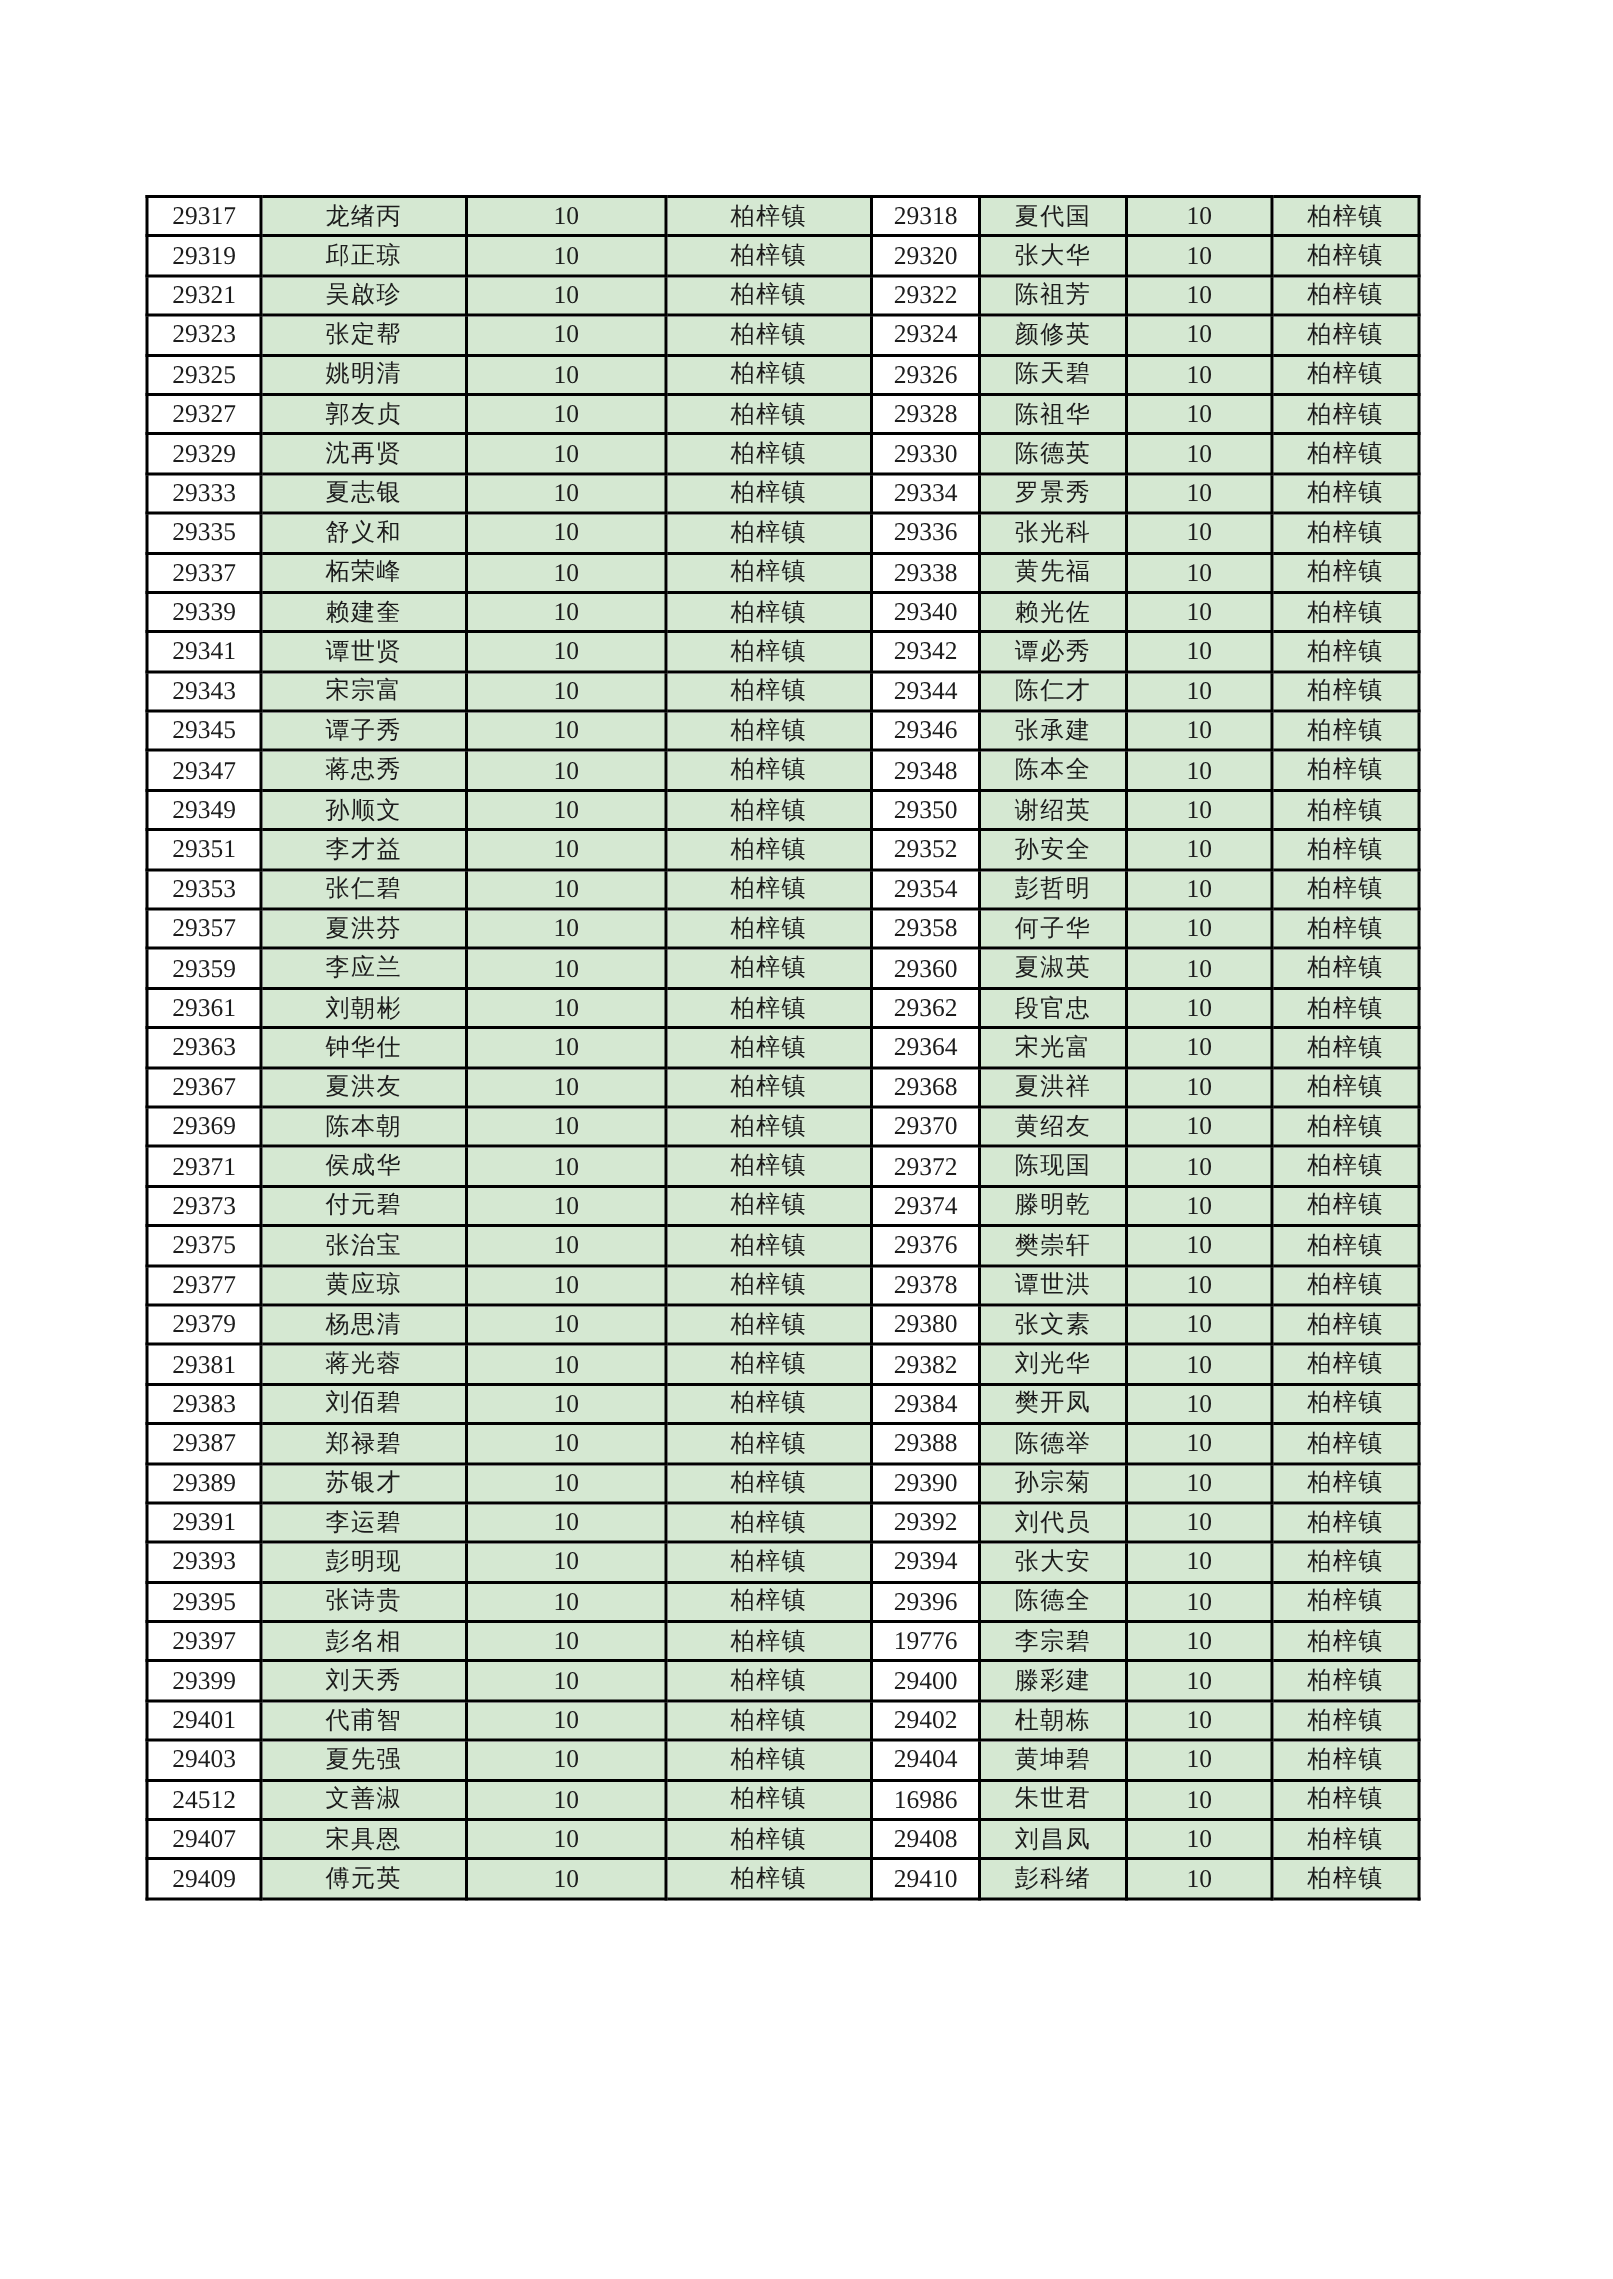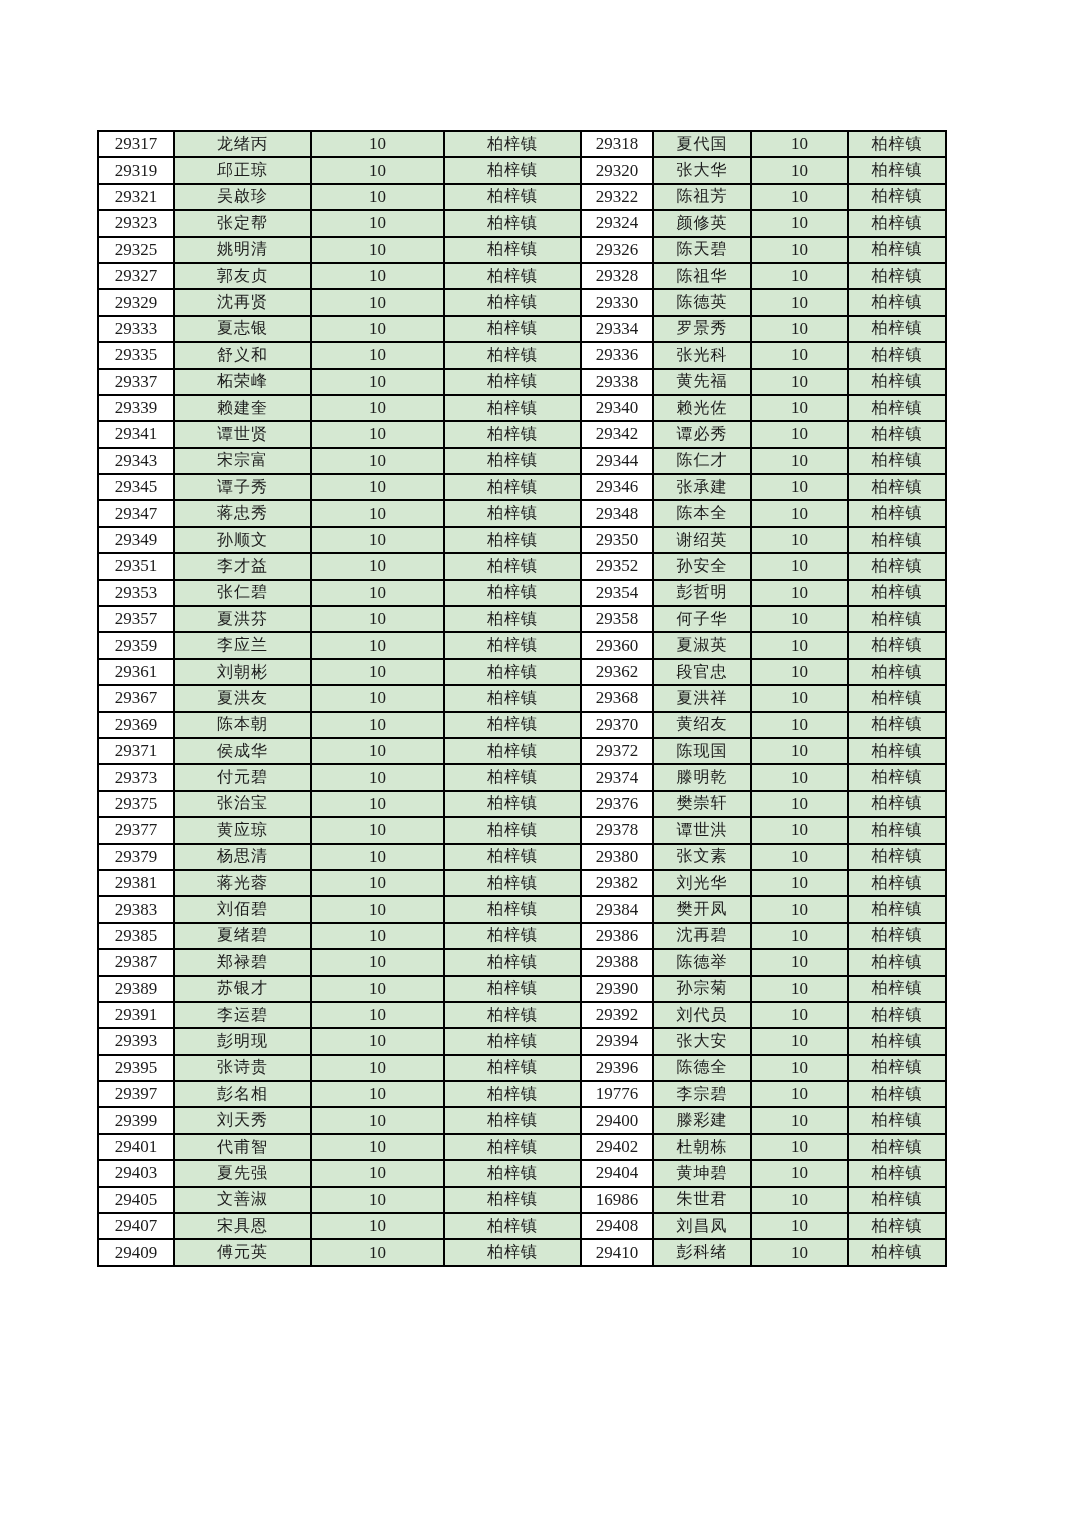--- a/index.html
+++ b/index.html
@@ -259,20 +259,30 @@
         <td class="col-id">29361</td>
         <td class="col-green col-name">刘朝彬</td>
         <td class="col-green col-val">10</td>
         <td class="col-green col-town">柏梓镇</td>
         <td class="col-id">29362</td>
         <td class="col-green col-name">段官忠</td>
         <td class="col-green col-val">10</td>
         <td class="col-green col-town">柏梓镇</td>
       </tr>
       <tr>
+        <td class="col-id">29363</td>
+        <td class="col-green col-name">钟华仕</td>
+        <td class="col-green col-val">10</td>
+        <td class="col-green col-town">柏梓镇</td>
+        <td class="col-id">29364</td>
+        <td class="col-green col-name">宋光富</td>
+        <td class="col-green col-val">10</td>
+        <td class="col-green col-town">柏梓镇</td>
+      </tr>
+      <tr>
         <td class="col-id">29367</td>
         <td class="col-green col-name">夏洪友</td>
         <td class="col-green col-val">10</td>
         <td class="col-green col-town">柏梓镇</td>
         <td class="col-id">29368</td>
         <td class="col-green col-name">夏洪祥</td>
         <td class="col-green col-val">10</td>
         <td class="col-green col-town">柏梓镇</td>
       </tr>
       <tr>
@@ -349,30 +359,20 @@
         <td class="col-id">29383</td>
         <td class="col-green col-name">刘佰碧</td>
         <td class="col-green col-val">10</td>
         <td class="col-green col-town">柏梓镇</td>
         <td class="col-id">29384</td>
         <td class="col-green col-name">樊开凤</td>
         <td class="col-green col-val">10</td>
         <td class="col-green col-town">柏梓镇</td>
       </tr>
       <tr>
-        <td class="col-id">29385</td>
-        <td class="col-green col-name">夏绪碧</td>
-        <td class="col-green col-val">10</td>
-        <td class="col-green col-town">柏梓镇</td>
-        <td class="col-id">29386</td>
-        <td class="col-green col-name">沈再碧</td>
-        <td class="col-green col-val">10</td>
-        <td class="col-green col-town">柏梓镇</td>
-      </tr>
-      <tr>
         <td class="col-id">29387</td>
         <td class="col-green col-name">郑禄碧</td>
         <td class="col-green col-val">10</td>
         <td class="col-green col-town">柏梓镇</td>
         <td class="col-id">29388</td>
         <td class="col-green col-name">陈德举</td>
         <td class="col-green col-val">10</td>
         <td class="col-green col-town">柏梓镇</td>
       </tr>
       <tr>
@@ -449,21 +449,21 @@
         <td class="col-id">29403</td>
         <td class="col-green col-name">夏先强</td>
         <td class="col-green col-val">10</td>
         <td class="col-green col-town">柏梓镇</td>
         <td class="col-id">29404</td>
         <td class="col-green col-name">黄坤碧</td>
         <td class="col-green col-val">10</td>
         <td class="col-green col-town">柏梓镇</td>
       </tr>
       <tr>
-        <td class="col-id">29405</td>
+        <td class="col-id">24512</td>
         <td class="col-green col-name">文善淑</td>
         <td class="col-green col-val">10</td>
         <td class="col-green col-town">柏梓镇</td>
         <td class="col-id">16986</td>
         <td class="col-green col-name">朱世君</td>
         <td class="col-green col-val">10</td>
         <td class="col-green col-town">柏梓镇</td>
       </tr>
       <tr>
         <td class="col-id">29407</td>

